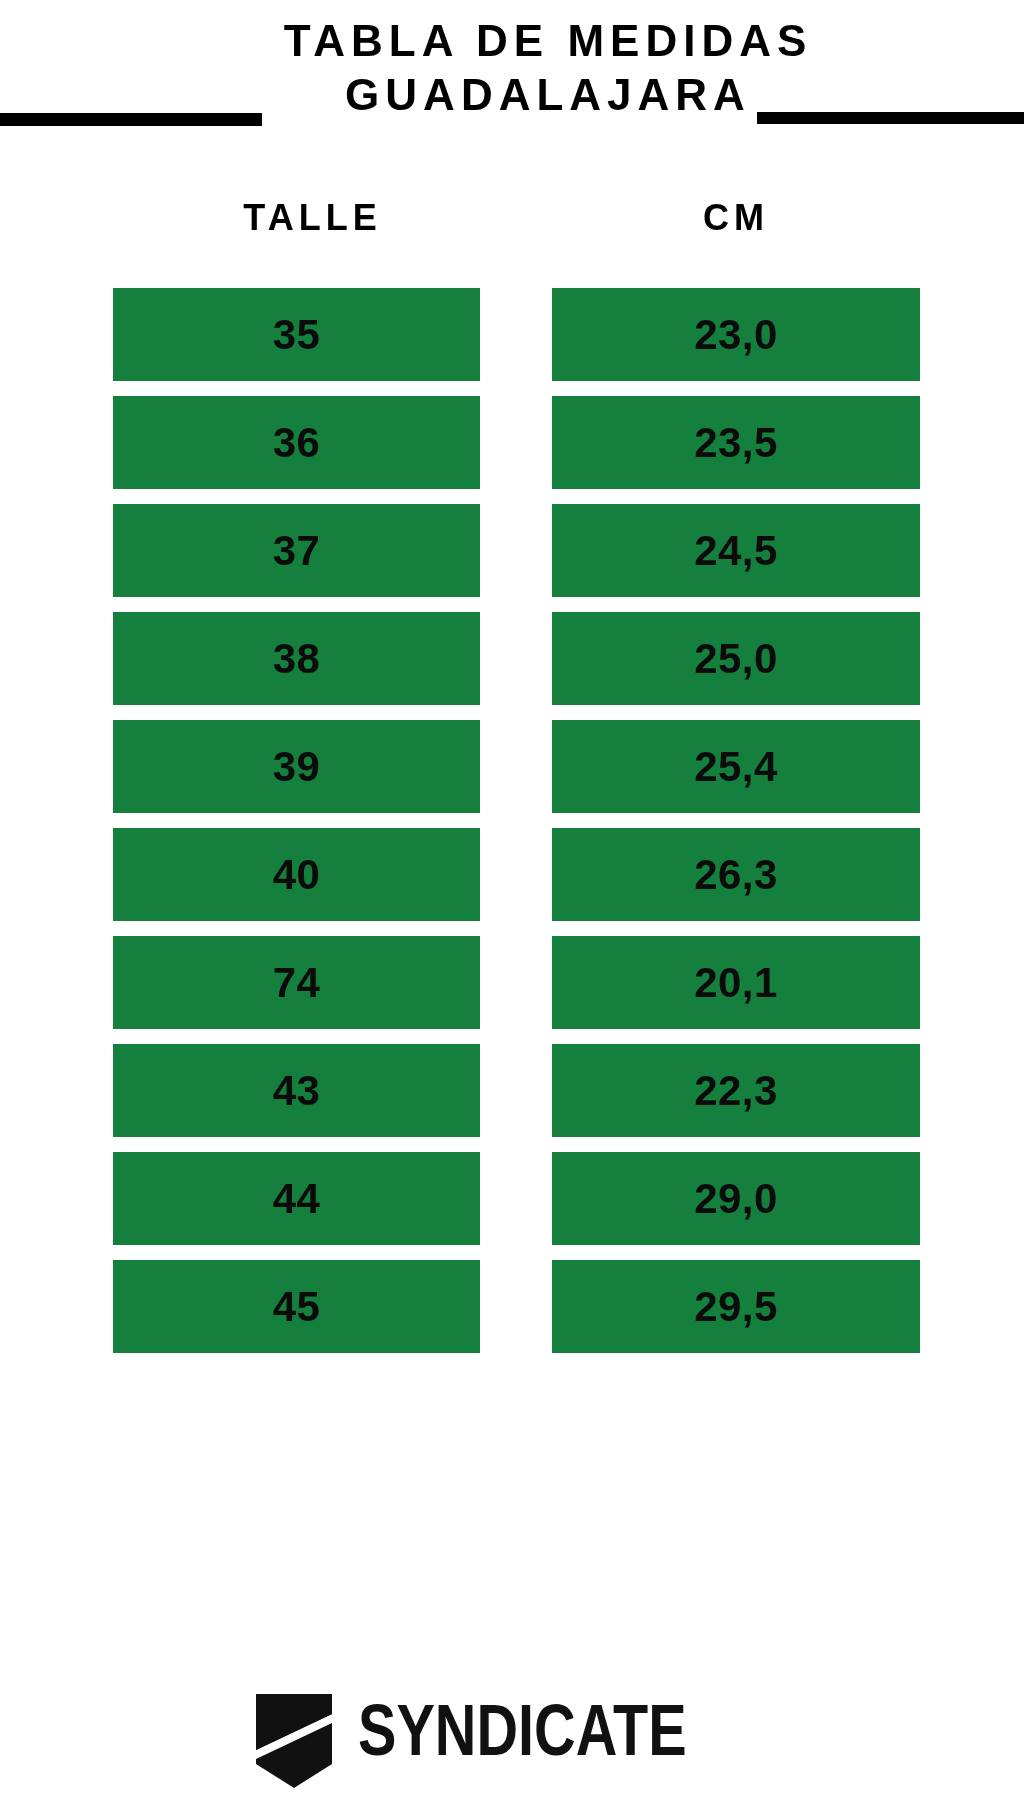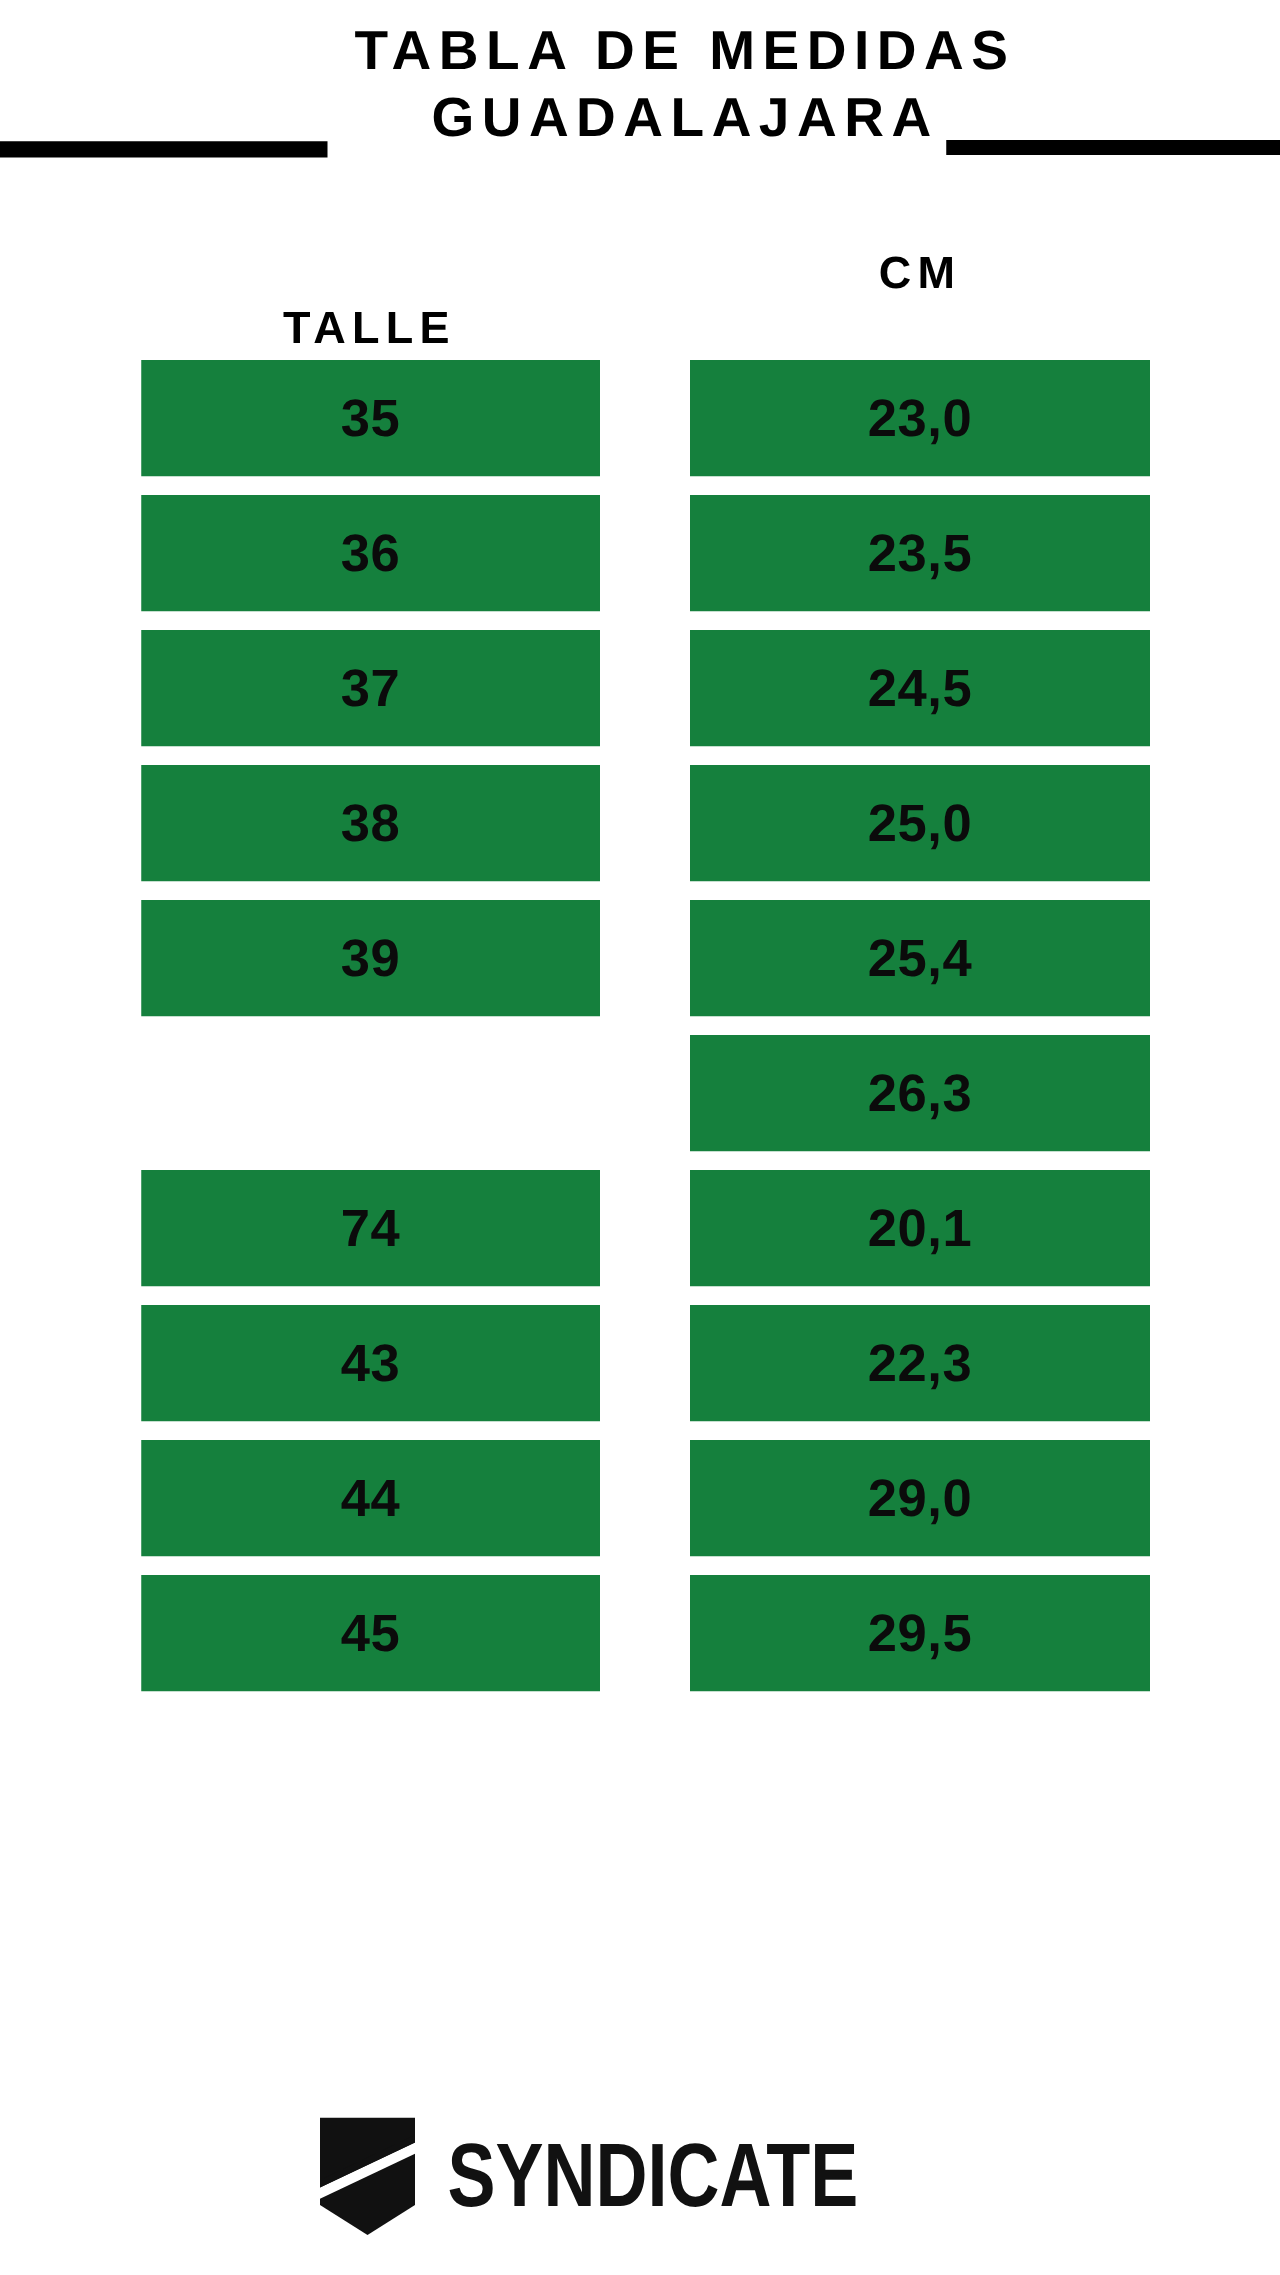--- a/index.html
+++ b/index.html
@@ -62,21 +62,21 @@
     height: 50px;
   }
   .col-header {
     position: absolute;
     font-weight: bold;
     font-size: 36px;
     letter-spacing: 5px;
     line-height: 44px;
     text-align: center;
   }
-  .col-header.talle { left: 112px; width: 367px; margin-top: 44px; }
+  .col-header.talle { left: 129px; width: 367px; }
   .col-header.cm    { left: 552px; width: 368px; }
 
   
   .table {
     position: absolute;
     top: 288px;
     left: 0;
     width: 1024px;
   }
   .row {
@@ -108,21 +108,21 @@
     position: absolute;
     left: 0;
     top: 1694px;
     width: 1024px;
     display: flex;
     align-items: center;
     justify-content: center;
   }
   .logo {
     display: flex;
-    align-items: center;
+    align-items: flex-start;
     gap: 26px;
   }
   .logo-mark {
     width: 76px;
     height: 94px;
     display: block;
   }
   .logo-word {
     font-weight: bold;
     font-size: 72px;
@@ -192,20 +192,23 @@
   <div class="row">
     <div class="cell talle">
       <span class="cell-text">39</span>
     </div>
     <div class="cell cm">
       <span class="cell-text">25,4</span>
     </div>
   </div>
 
   <div class="row">
+    <div class="cell talle">
+      <span class="cell-text">40</span>
+    </div>
     <div class="cell cm">
       <span class="cell-text">26,3</span>
     </div>
   </div>
 
 
   <div class="row">
     <div class="cell talle">
       <span class="cell-text">74</span>
     </div>

